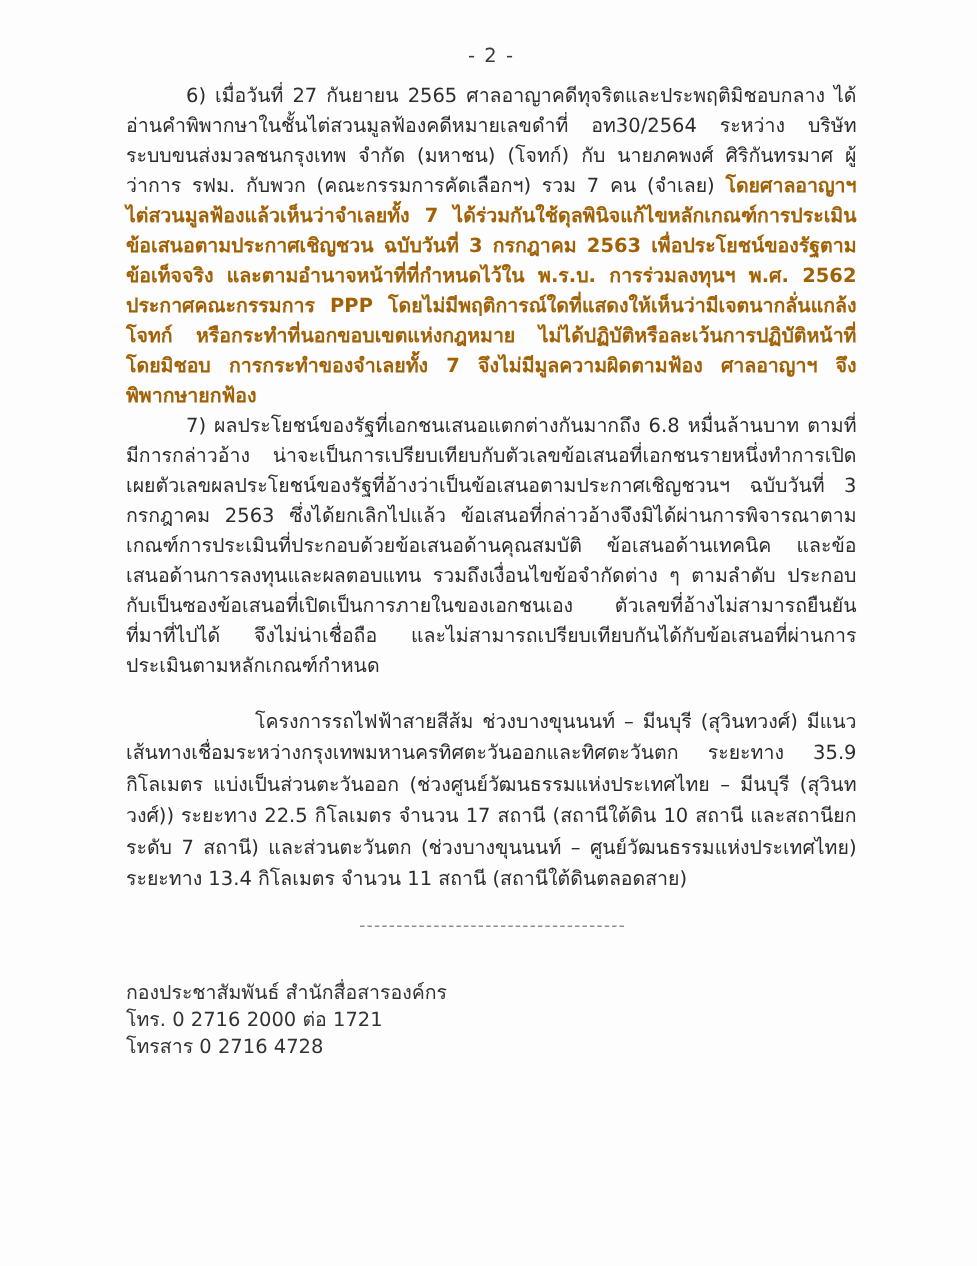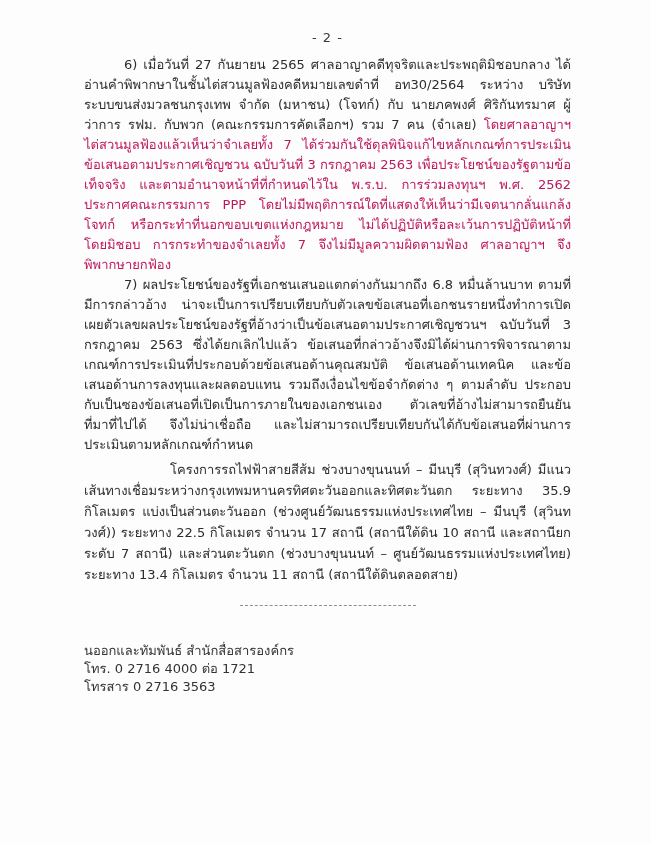--- a/index.html
+++ b/index.html
@@ -29,22 +29,22 @@
     letter-spacing: 1px;
   }
   .para {
     font-size: 13px;
     line-height: 20px;
     text-align: justify;
     margin: 0;
   }
   .indent-1 { text-indent: 40px; }
   .indent-2 { text-indent: 86px; }
-  .spaced   { margin-top: 4px; line-height: 21px; }
-  .bold     { font-weight: normal; color: #be185d; }
+  .spaced   { margin-top: 16px; line-height: 21px; }
+  .bold     { font-weight: bold; color: #a16207; }
   .divider {
     width: 176px;
     margin: 20px auto 0 auto;
     border-top: 1px dashed #8f8f8f;
     height: 0;
   }
   .footer {
     margin-top: 36px;
     font-size: 13px;
     line-height: 17px;
@@ -61,18 +61,18 @@
 
   <p class="para indent-1"><span>6) เมื่อวันที่ 27 กันยายน 2565 ศาลอาญาคดีทุจริตและประพฤติมิชอบกลาง ได้อ่านคำพิพากษาในชั้นไต่สวนมูลฟ้องคดีหมายเลขดำที่ อท30/2564 ระหว่าง บริษัท ระบบขนส่งมวลชนกรุงเทพ จำกัด (มหาชน) (โจทก์) กับ นายภคพงศ์ ศิริกันทรมาศ ผู้ว่าการ รฟม. กับพวก (คณะกรรมการคัดเลือกฯ) รวม 7 คน (จำเลย) </span><span class="bold">โดยศาลอาญาฯ ไต่สวนมูลฟ้องแล้วเห็นว่าจำเลยทั้ง 7 ได้ร่วมกันใช้ดุลพินิจแก้ไขหลักเกณฑ์การประเมินข้อเสนอตามประกาศเชิญชวน ฉบับวันที่ 3 กรกฎาคม 2563 เพื่อประโยชน์ของรัฐตามข้อเท็จจริง และตามอำนาจหน้าที่ที่กำหนดไว้ใน พ.ร.บ. การร่วมลงทุนฯ พ.ศ. 2562 ประกาศคณะกรรมการ PPP โดยไม่มีพฤติการณ์ใดที่แสดงให้เห็นว่ามีเจตนากลั่นแกล้งโจทก์ หรือกระทำที่นอกขอบเขตแห่งกฎหมาย ไม่ได้ปฏิบัติหรือละเว้นการปฏิบัติหน้าที่โดยมิชอบ การกระทำของจำเลยทั้ง 7 จึงไม่มีมูลความผิดตามฟ้อง ศาลอาญาฯ จึงพิพากษายกฟ้อง</span></p>
 
   <p class="para indent-1">7) ผลประโยชน์ของรัฐที่เอกชนเสนอแตกต่างกันมากถึง 6.8 หมื่นล้านบาท ตามที่มีการกล่าวอ้าง น่าจะเป็นการเปรียบเทียบกับตัวเลขข้อเสนอที่เอกชนรายหนึ่งทำการเปิดเผยตัวเลขผลประโยชน์ของรัฐที่อ้างว่าเป็นข้อเสนอตามประกาศเชิญชวนฯ ฉบับวันที่ 3 กรกฎาคม 2563 ซึ่งได้ยกเลิกไปแล้ว ข้อเสนอที่กล่าวอ้างจึงมิได้ผ่านการพิจารณาตามเกณฑ์การประเมินที่ประกอบด้วยข้อเสนอด้านคุณสมบัติ ข้อเสนอด้านเทคนิค และข้อเสนอด้านการลงทุนและผลตอบแทน รวมถึงเงื่อนไขข้อจำกัดต่าง ๆ ตามลำดับ ประกอบกับเป็นซองข้อเสนอที่เปิดเป็นการภายในของเอกชนเอง ตัวเลขที่อ้างไม่สามารถยืนยันที่มาที่ไปได้ จึงไม่น่าเชื่อถือ และไม่สามารถเปรียบเทียบกันได้กับข้อเสนอที่ผ่านการประเมินตามหลักเกณฑ์กำหนด</p>
 
   <p class="para indent-2 spaced">โครงการรถไฟฟ้าสายสีส้ม ช่วงบางขุนนนท์ – มีนบุรี (สุวินทวงศ์) มีแนวเส้นทางเชื่อมระหว่างกรุงเทพมหานครทิศตะวันออกและทิศตะวันตก ระยะทาง 35.9 กิโลเมตร แบ่งเป็นส่วนตะวันออก (ช่วงศูนย์วัฒนธรรมแห่งประเทศไทย – มีนบุรี (สุวินทวงศ์)) ระยะทาง 22.5 กิโลเมตร จำนวน 17 สถานี (สถานีใต้ดิน 10 สถานี และสถานียกระดับ 7 สถานี) และส่วนตะวันตก (ช่วงบางขุนนนท์ – ศูนย์วัฒนธรรมแห่งประเทศไทย) ระยะทาง 13.4 กิโลเมตร จำนวน 11 สถานี (สถานีใต้ดินตลอดสาย)</p>
 
   <div class="divider"></div>
 
   <div class="footer">
-    <div class="footer-line">นออกและทัมพันธ์ สำนักสื่อสารองค์กร</div>
-    <div class="footer-line">โทร. 0 2716 4000 ต่อ 1721</div>
-    <div class="footer-line">โทรสาร 0 2716 3563</div>
+    <div class="footer-line">กองประชาสัมพันธ์ สำนักสื่อสารองค์กร</div>
+    <div class="footer-line">โทร. 0 2716 2000 ต่อ 1721</div>
+    <div class="footer-line">โทรสาร 0 2716 4728</div>
   </div>
 
 </div>
 
 </body></html>

